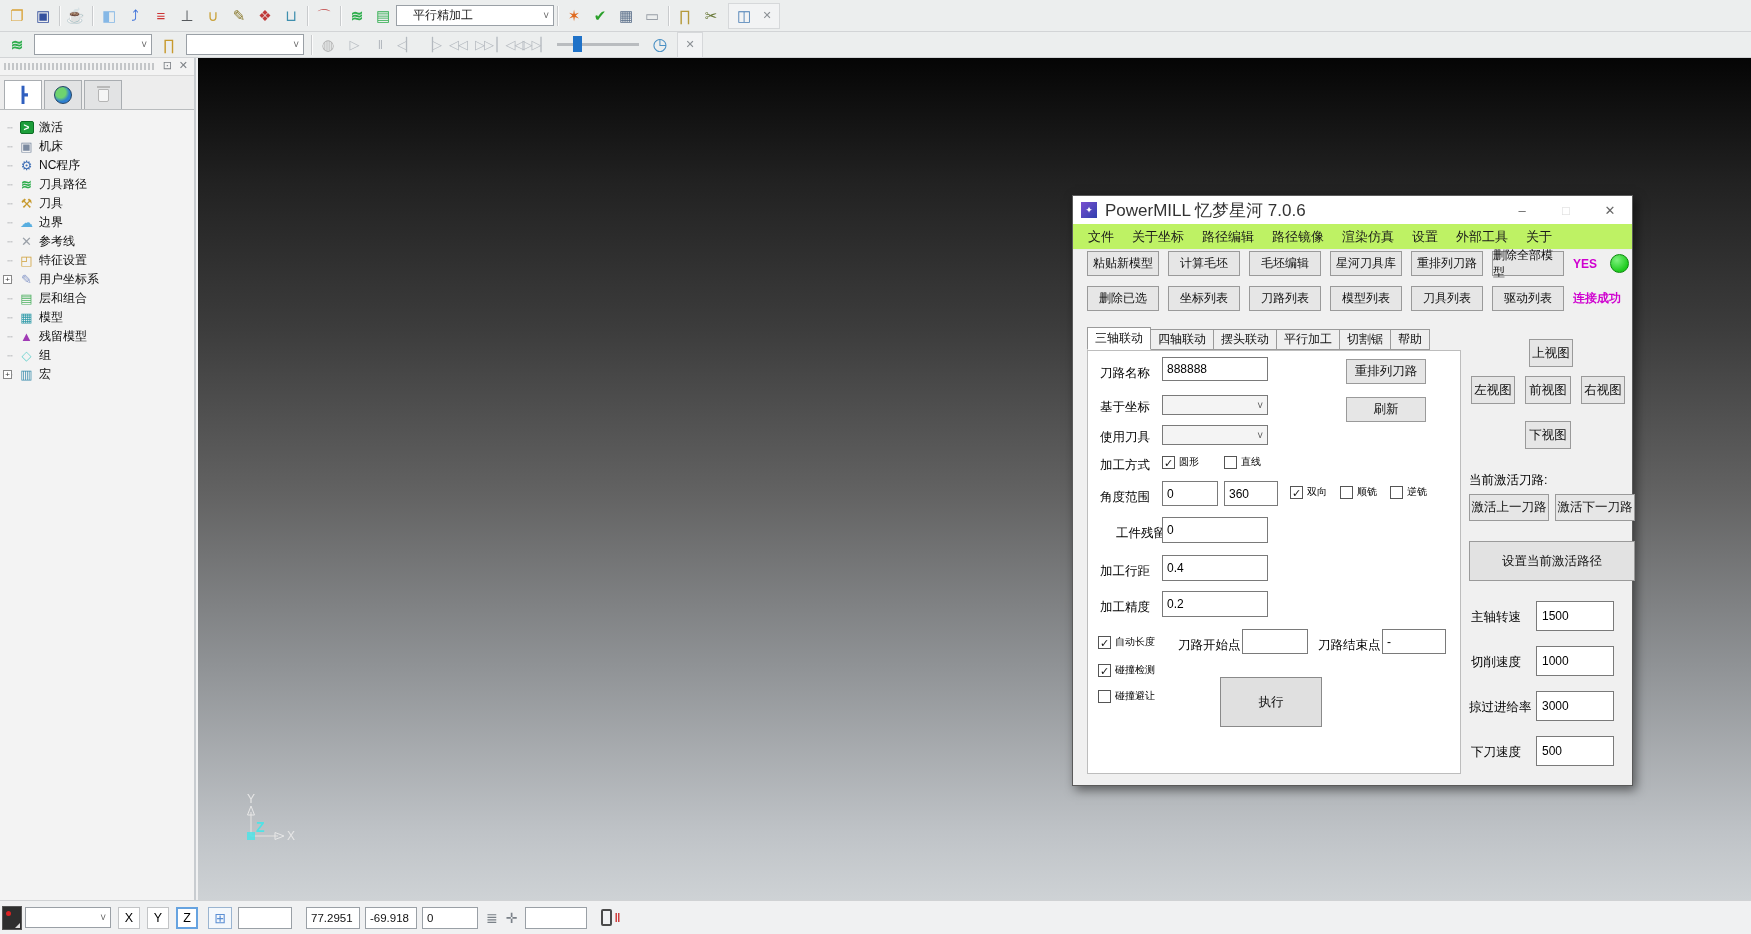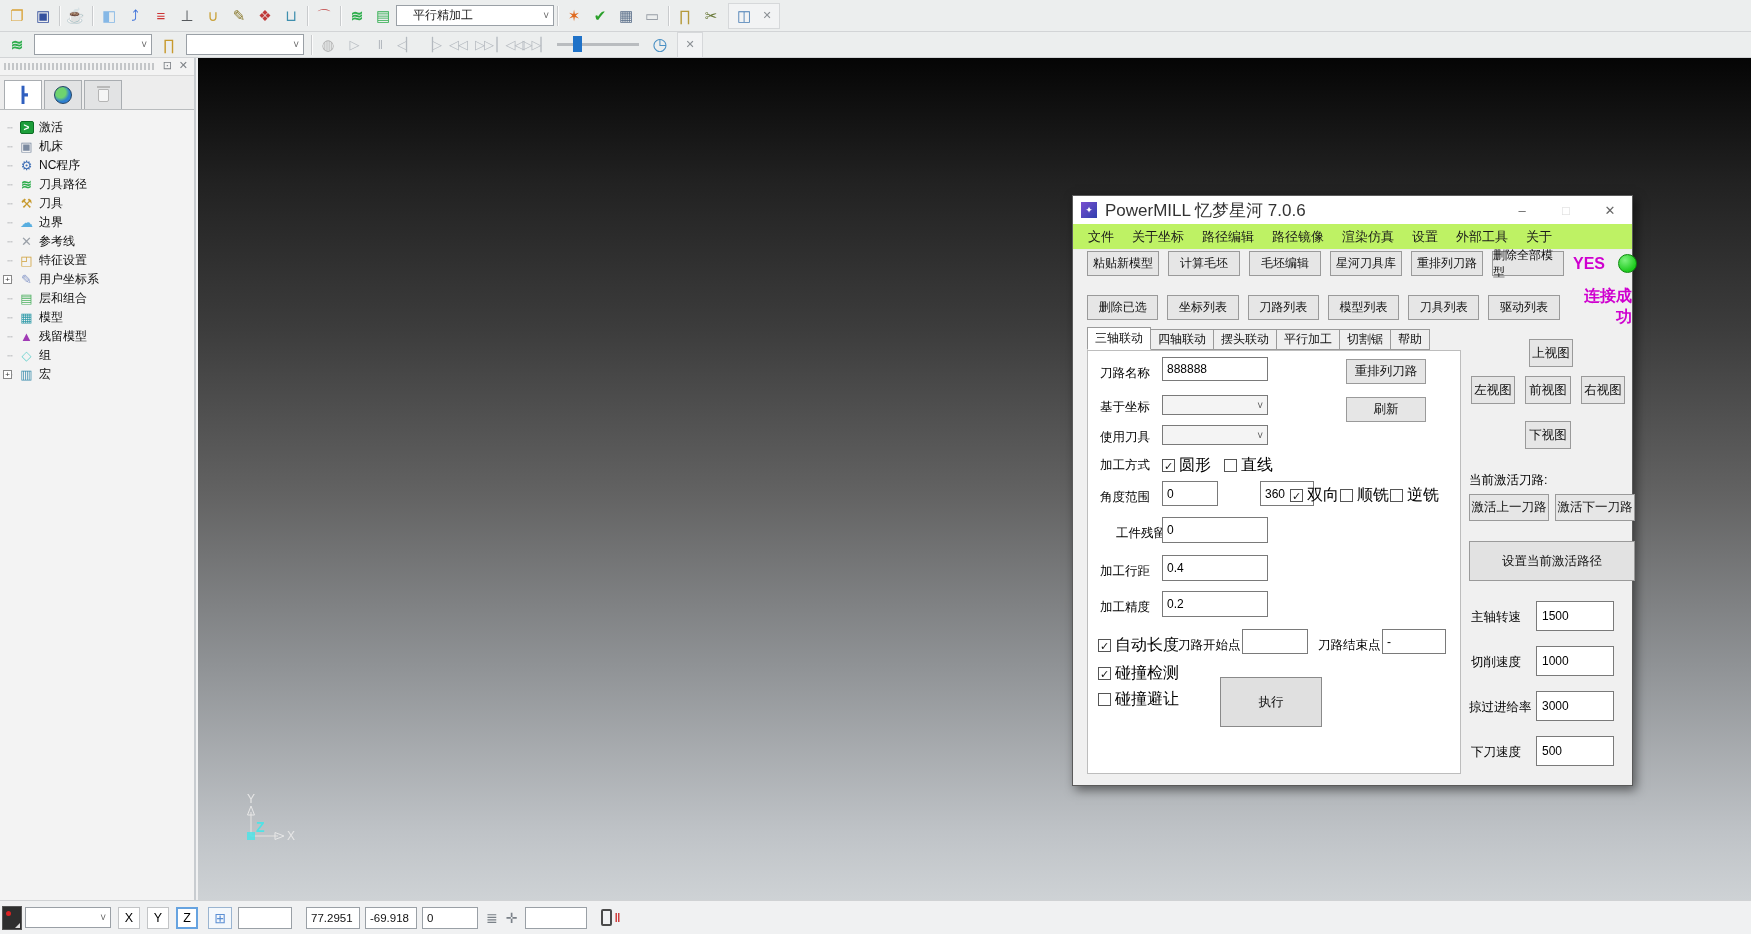--- a/index.html
+++ b/index.html
@@ -81,37 +81,37 @@
   .win-btn { width:44px; height:28px; display:flex; align-items:center; justify-content:center;
     font-size:13px; color:#666; }
   .win-btn.max { color:#d9d9d9; }
   #dlg-menubar { height:26px; background:#bef264; display:flex; align-items:center;
     padding-left:6px; border-bottom:1px solid #ececec; }
   .menu-item { font-size:13px; color:#1a1a1a; padding:0 9px; }
   .btn-row { position:absolute; left:14px; display:flex; gap:9px; align-items:center; }
   #btn-row-1 { top:55px; } #btn-row-2 { top:90px; }
   .dbtn { width:72px; height:25px; background:#e6e6e6; border:1px solid #9a9a9a;
     display:flex; align-items:center; justify-content:center; font-size:12px; color:#111; }
-  .magenta { color:#cf00cf; font-weight:bold; font-size:16px;text-align:right; }
+  .magenta { color:#cf00cf; font-weight:bold; font-size:12px;text-align:right; }
   #status-lamp { width:19px; height:19px; border-radius:50%;
     background:radial-gradient(circle at 35% 30%, #7df27d, #1ecb1e 70%); border:1px solid #0a8a0a; margin-left:4px; }
   #tab-strip { position:absolute; left:14px; top:133px; display:flex; font-size:12px; }
   .tab { height:21px; padding:0 7px; display:flex; align-items:center; border:1px solid #9a9a9a;
     border-left:none; background:#efefef; color:#111; }
   .tab:first-child { border-left:1px solid #9a9a9a;text-align:center; }
   .tab.active { background:#fff; height:23px; margin-top:-2px; border-bottom:1px solid #fff; font-weight:normal; }
   #tab-page { position:absolute; left:14px; top:154px; width:374px; height:424px;
     background:#fff; border:1px solid #bdbdbd; }
   .fl { position:absolute; font-size:12.5px; color:#000; }
   .fi { position:absolute; border:1px solid #7a7a7a; background:#fff; font-size:12px;
     color:#000; padding:0 4px; font-family:"Liberation Sans",sans-serif; }
   .fsel { position:absolute; border:1px solid #7a7a7a; background:#f4f4f4; display:flex;
     align-items:center; font-size:12px; padding:0 4px; }
   .fsel .chev { margin-left:auto; color:#555; font-size:10px; }
-  .cbrow { position:absolute; display:flex; align-items:center; font-size:16px; color:#000; }
+  .cbrow { position:absolute; display:flex; align-items:center; font-size:10px; color:#000; }
   .cb { width:13px; height:13px; border:1px solid #555; background:#fff; margin-right:4px;
     font-size:11px; line-height:12px; text-align:center; color:#111; }
   .cb.on::after { content:"✓"; }
   .pbtn { position:absolute; background:#e6e6e6; border:1px solid #9a9a9a; display:flex;
     align-items:center; justify-content:center; font-size:12.5px; color:#111; }
   #execute-btn { left:132px; top:326px; width:102px; height:50px; background:#e0e0e0; border-color:#8a8a8a; }
   .rp-label { position:absolute; font-size:12.5px; color:#000; }
   .rp-input { position:absolute; width:78px; height:30px; border:1px solid #7a7a7a; background:#fff;
     font-size:12px; padding:0 5px; font-family:"Liberation Sans",sans-serif; }
 
@@ -384,21 +384,21 @@
         <span class="cb on"></span>
         <span>圆形</span>
       </div>
       <div class="cbrow" style="left:136px; top:104px">
         <span class="cb"></span>
         <span>直线</span>
       </div>
 
       <span class="fl" style="left:12px; top:138px">角度范围</span>
       <input class="fi" style="left: 74px; top: 130px; width: 56px; height: 25px;" value="0">
-      <input class="fi" style="left: 136px; top: 130px; width: 54px; height: 25px; margin-left: 36px;" value="360">
+      <input class="fi" style="left: 136px; top: 130px; width: 54px; height: 25px;" value="360">
       <div class="cbrow" style="left:202px; top:134px">
         <span class="cb on"></span>
         <span>双向</span>
       </div>
       <div class="cbrow" style="left:252px; top:134px">
         <span class="cb"></span>
         <span>顺铣</span>
       </div>
       <div class="cbrow" style="left:302px; top:134px">
         <span class="cb"></span>

